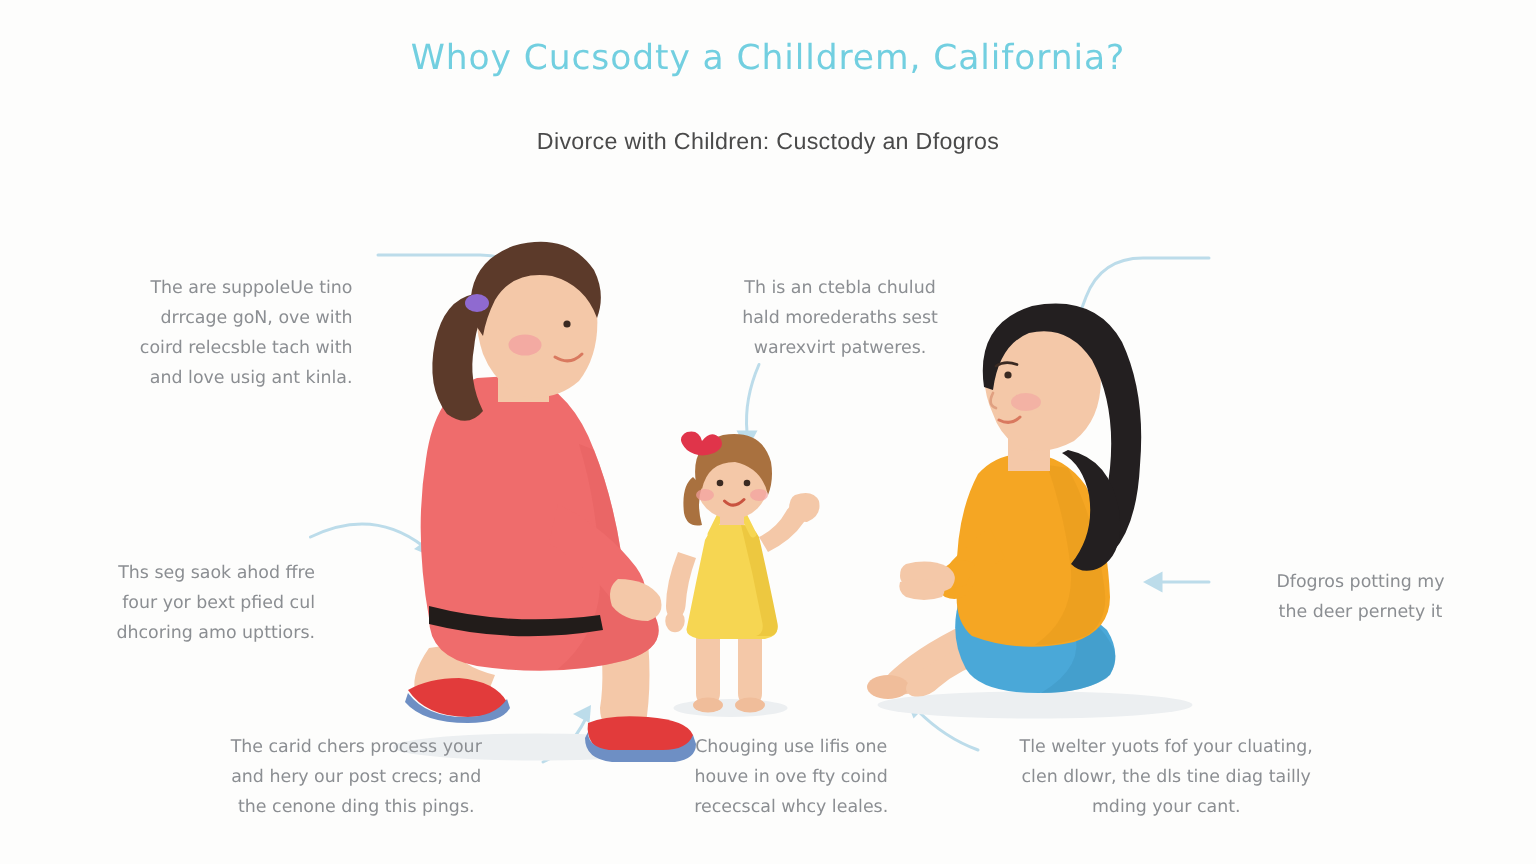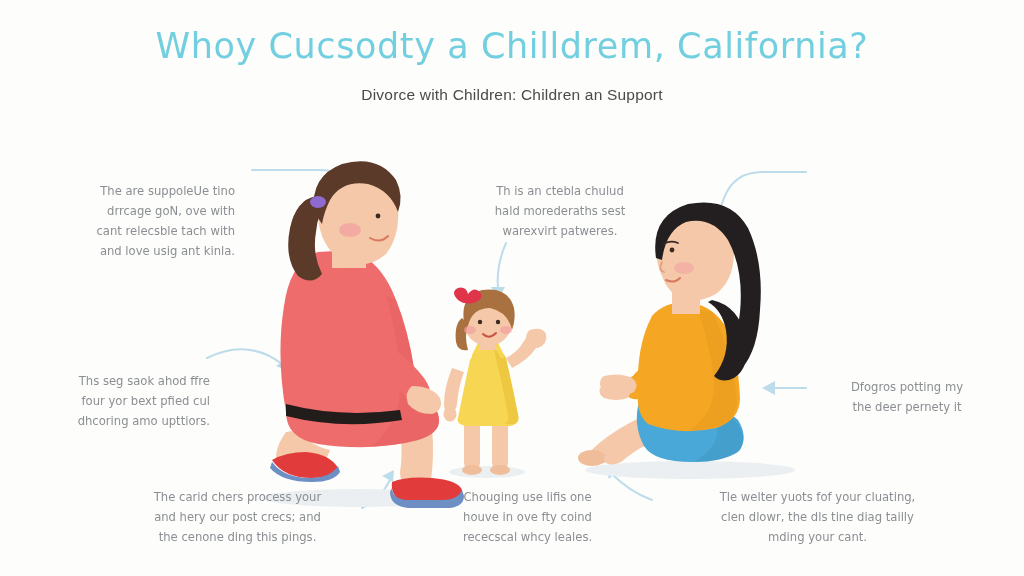--- a/index.html
+++ b/index.html
@@ -7,21 +7,21 @@
     width:1024px;height:576px;overflow:hidden;
     background:#fdfdfc;
     font-family:"Liberation Sans","DejaVu Sans",sans-serif;
     position:relative;
   }
   #canvas{position:absolute;inset:0;width:1024px;height:576px;}
 
   
   .title{
     position:absolute;left:0;top:26px;width:1024px;text-align:center;
-    font-size:35px;font-weight:400;letter-spacing:.6px;
+    font-size:23px;font-weight:400;letter-spacing:.6px;
     color:#72cfe0;
     font-family:"DejaVu Sans","Liberation Sans",sans-serif;
     white-space:nowrap;
   }
   .subtitle{
     position:absolute;left:0;top:86px;width:1024px;text-align:center;
     font-size:15.5px;font-weight:400;color:#4a4a4a;letter-spacing:.2px;
   }
 
   
@@ -36,35 +36,35 @@
   .note.r{text-align:right;}
   .note.l{text-align:center;}
 
   #note-tl{left:20px;  top:182px; width:215px;}
   #note-tc{left:470px; top:182px; width:180px;}
   #note-tr{left:812px; top:182px; width:190px;}
   #note-ml{left:20px;  top:372px; width:190px;}
   #note-mr{left:812px; top:378px; width:190px;}
   #note-bl{left:130px; top:488px; width:215px;}
   #note-bc{left:440px; top:488px; width:175px;}
-  #note-br{left:650px; top:488px; width:255px;margin-left:40px;}
+  #note-br{left:650px; top:488px; width:255px;}
 
   
   svg.layer{position:absolute;left:0;top:0;width:1024px;height:576px;}
   .arrow{fill:none;stroke:#bcdcea;stroke-width:2;stroke-linecap:round;}
   .arrowhead{fill:#bcdcea;}
   .shadow{fill:#eceff1;}
 </style>
 </head>
 <body>
 
 <div id="canvas">
 
   <div class="title">Whoy Cucsodty a Chilldrem, California?</div>
-  <div class="subtitle">Divorce with Children: Children an Support</div>
+  <div class="subtitle">Divorce with Children: Cusctody an Dfogros</div>
 
   <svg class="layer" viewBox="0 0 1024 576">
 
     <g>
       <path class="arrow" d="M252,170 L320,170 Q352,170 358,200 L362,216"></path>
       <path class="arrowhead" d="M362,226 l-7,-13 l14,0 z"></path>
     </g>
     <g>
       <path class="arrow" d="M506,243 Q496,266 498,288"></path>
       <path class="arrowhead" d="M498,300 l-7,-13 l14,0 z"></path>
@@ -209,21 +209,21 @@
       <circle cx="672" cy="250" r="2.4" fill="#3a2a22"></circle>
       <path d="M664,244 Q670,240 678,243" stroke="#3a2a22" stroke-width="1.8" fill="none" stroke-linecap="round"></path>
       <path d="M662,262 Q658,270 664,272" stroke="#e0a081" stroke-width="1.8" fill="none" stroke-linecap="round"></path>
       <path d="M666,280 Q674,284 680,278" stroke="#d9795f" stroke-width="2" fill="none" stroke-linecap="round"></path>
       <ellipse cx="684" cy="268" rx="10" ry="6" fill="#f3a0a0" opacity=".55"></ellipse>
     </g>
   </svg>
 
   <div class="note r" id="note-tl">The are suppoleUe tino
 drrcage goN, ove with
-cant relecsble tach with
+coird relecsble tach with
 and love usig ant kinla.</div>
   <div class="note l" id="note-tc">Th is an ctebla chulud
 hald morederaths sest
 warexvirt patweres.</div>
   <div class="note l" id="note-mr">Dfogros potting my
 the deer pernety it</div>
   <div class="note r" id="note-ml">Ths seg saok ahod ffre
 four yor bext pfied cul
 dhcoring amo upttiors.</div>
   <div class="note l" id="note-bc">Chouging use lifis one

